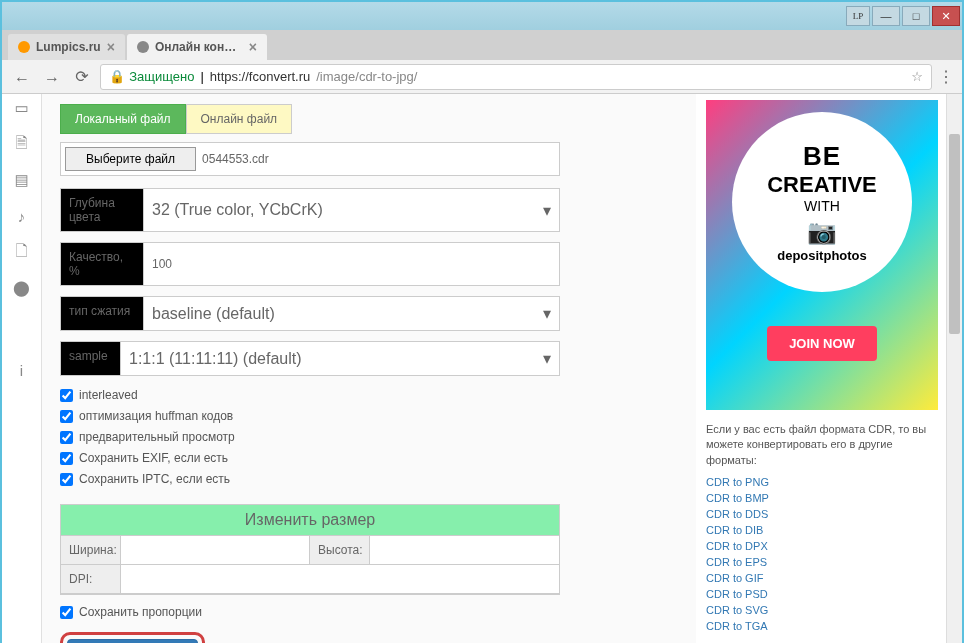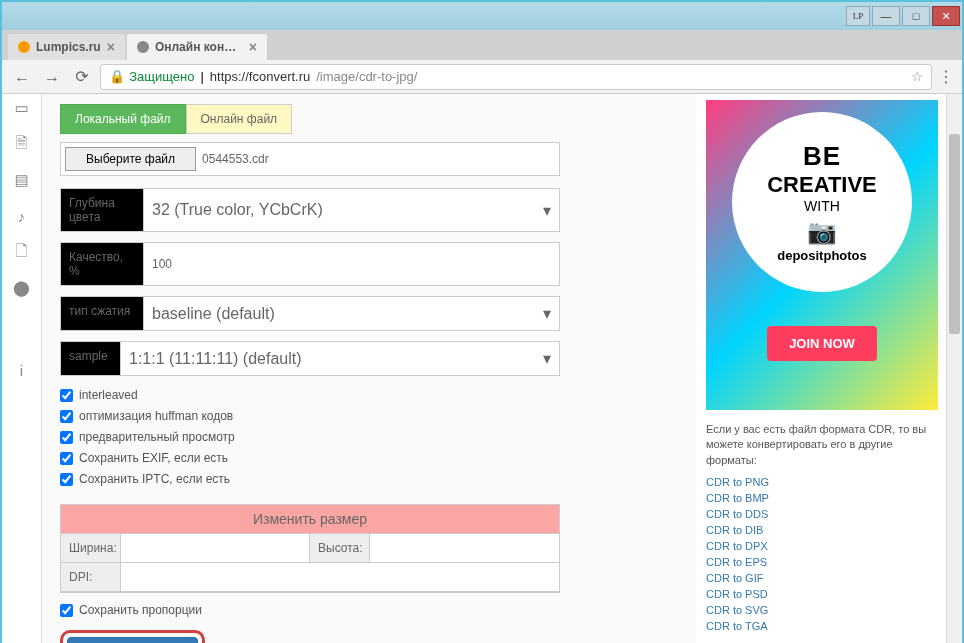--- a/index.html
+++ b/index.html
@@ -37,21 +37,21 @@
 .file-name { margin-left: 6px; color: #666; font-size: 12px; }
 .form-row { display: flex; margin-bottom: 10px; }
 .form-label { width: 83px; padding: 7px 8px; background: #000000; border: 1px solid #ccc; border-right: none; font-size: 12px; color: #666; }
 .form-input { flex: 1; padding: 7px 8px; border: 1px solid #ccc; background: #fff; font-size: 12px; color: #666; }
 .form-select { flex: 1; padding: 7px 8px; border: 1px solid #ccc; background: #fff; font-size: 16px; color: #666; display: flex; justify-content: space-between; align-items: center; cursor: pointer; }
 .form-row.sample .form-label { width: 60px; }
 .checkbox-list { margin: 12px 0 18px 0; }
 .checkbox-row { display: flex; align-items: center; gap: 6px; margin-bottom: 7px; font-size: 12px; color: #555; }
 .checkbox-row input { cursor: pointer; }
 .resize-box { border: 1px solid #ccc; margin-bottom: 10px; }
-.resize-header { text-align: center; padding: 6px; background: #fca5a5; border-bottom: 1px solid #ccc; font-size: 14px; color: #666; }
+.resize-header { text-align: center; padding: 6px; background: #86efac; border-bottom: 1px solid #ccc; font-size: 16px; color: #666; }
 .resize-body { display: flex; flex-wrap: wrap; }
 .resize-cell { display: flex; border-bottom: 1px solid #ccc; }
 .resize-cell.half { width: 50%; }
 .resize-cell.full { width: 100%; }
 .resize-lbl { width: 60px; padding: 7px 8px; background: #eee; border-right: 1px solid #ccc; font-size: 12px; color: #666; }
 .resize-inp { flex: 1; padding: 7px 8px; border: none; font-size: 12px; }
 .resize-cell.half:first-child { border-right: 1px solid #ccc; }
 .convert-wrap { display: inline-block; border: 3px solid #d04040; border-radius: 10px; padding: 4px; margin: 6px 0 14px 0; }
 .convert-btn { background: #337ab7; color: #fff; border: 1px solid #2e6da4; padding: 8px 14px; font-size: 13px; border-radius: 4px; cursor: pointer; }
 .right-sidebar { width: 250px; padding: 6px 10px; background: #fff; font-size: 12px; }

